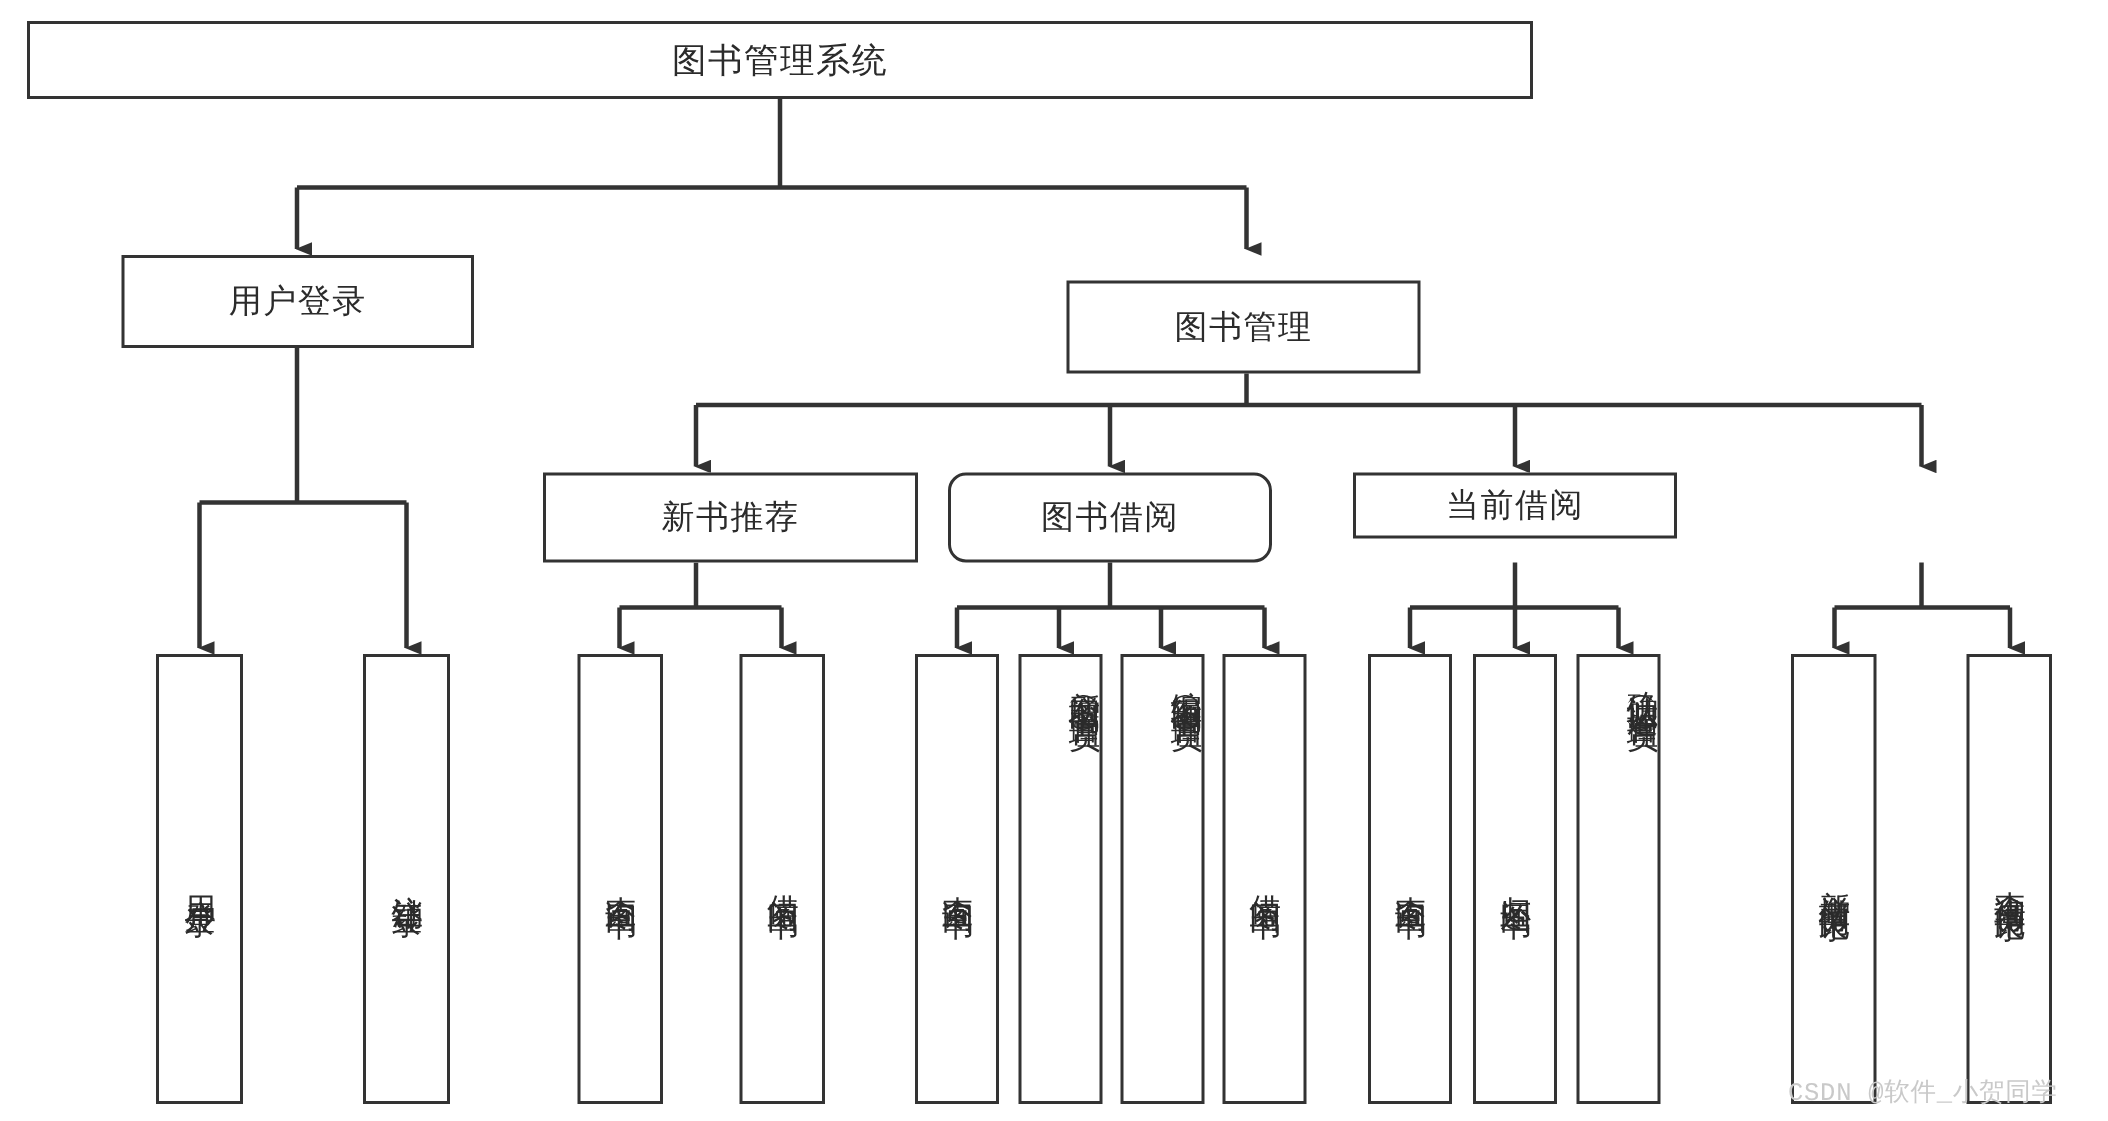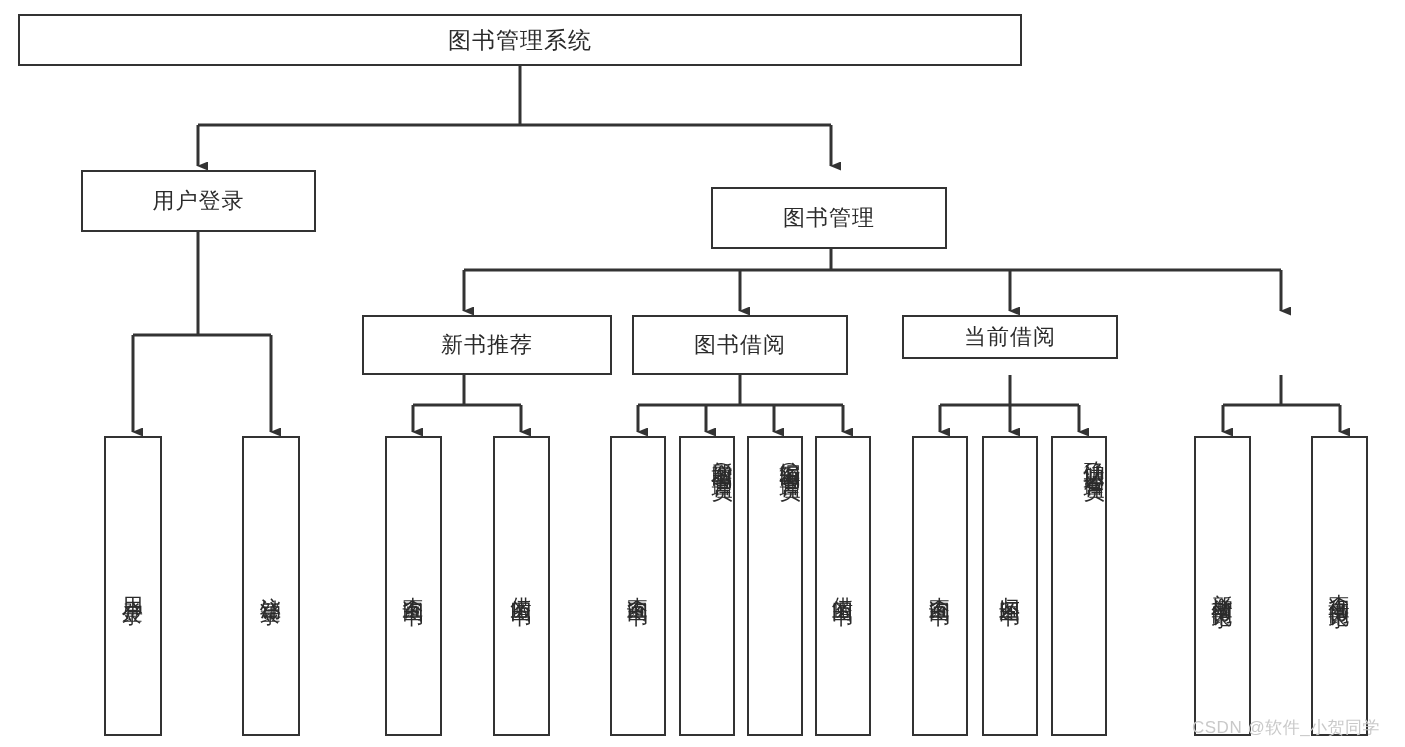--- a/index.html
+++ b/index.html
@@ -141,21 +141,21 @@
   <div class="node-box horizontal" style="left:81px; top:170px; width:235px; height:62px;">
     <span class="node-label">用户登录</span>
   </div>
   <div class="node-box horizontal" style="left:711px; top:170px; width:236px; height:62px;margin-top:17px;">
     <span class="node-label">图书管理</span>
   </div>
 
   <div class="node-box horizontal" style="left:362px; top:315px; width:250px; height:60px;">
     <span class="node-label">新书推荐</span>
   </div>
-  <div class="node-box horizontal" style="left:632px; top:315px; width:216px; height:60px;">
+  <div class="node-box horizontal" style="left:632px; top:315px; width:216px; height:60px;border-radius:12px;">
     <span class="node-label">图书借阅</span>
   </div>
   <div class="node-box horizontal" style="left:902px; top:315px; width:216px; height:44px;">
     <span class="node-label">当前借阅</span>
   </div>
 
   <div class="node-box vertical centered" style="left:104px; top:436px; width:58px; height:300px;">
     <span class="node-label">用户登录</span>
   </div>
   <div class="node-box vertical centered" style="left:242px; top:436px; width:58px; height:300px;">
@@ -192,15 +192,15 @@
     <span class="node-label">确认归还（管理员）</span>
   </div>
 
   <div class="node-box vertical centered" style="left:1194px; top:436px; width:57px; height:300px;">
     <span class="node-label">新增借阅记录</span>
   </div>
   <div class="node-box vertical centered" style="left:1311px; top:436px; width:57px; height:300px;">
     <span class="node-label">查询借阅记录</span>
   </div>
 
-  <div class="watermark" style="left:1192px; top:716px;">CSDN @软件_小贺同学</div>
+  <div class="watermark" style="left:1192px; top:716px;font-family:Liberation Mono, monospace;">CSDN @软件_小贺同学</div>
 
 </div>
 
 </body></html>

